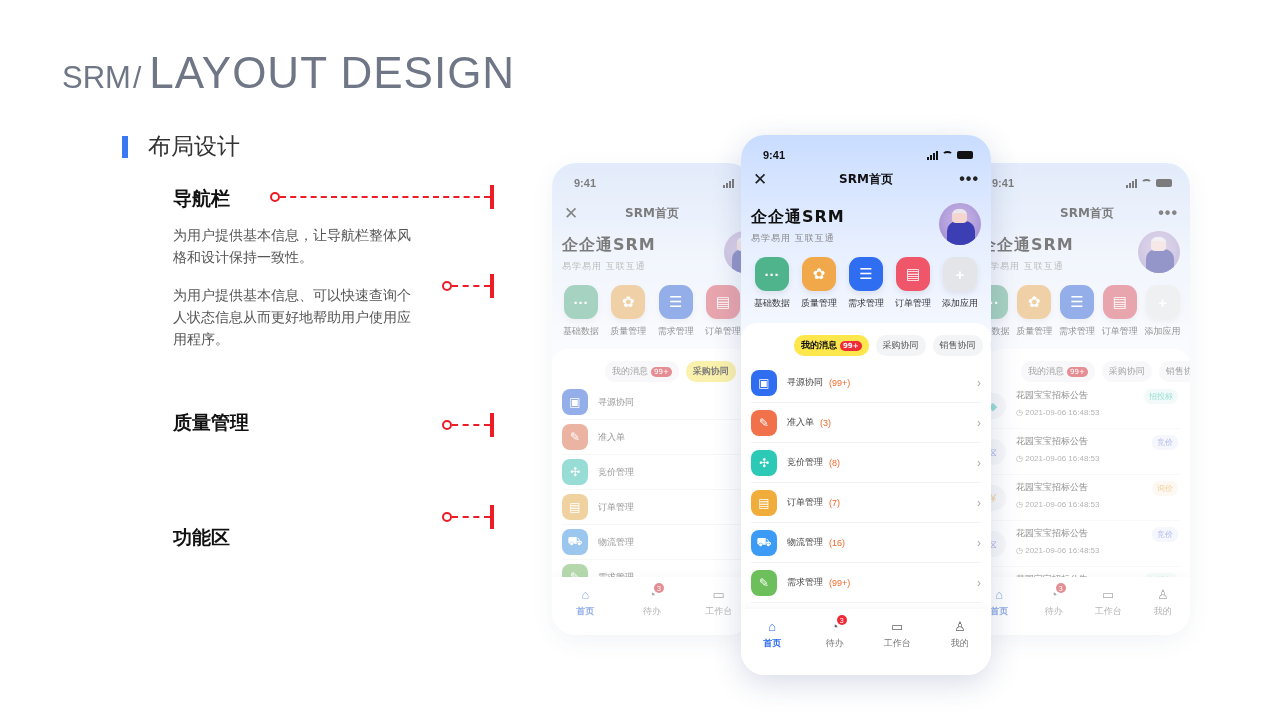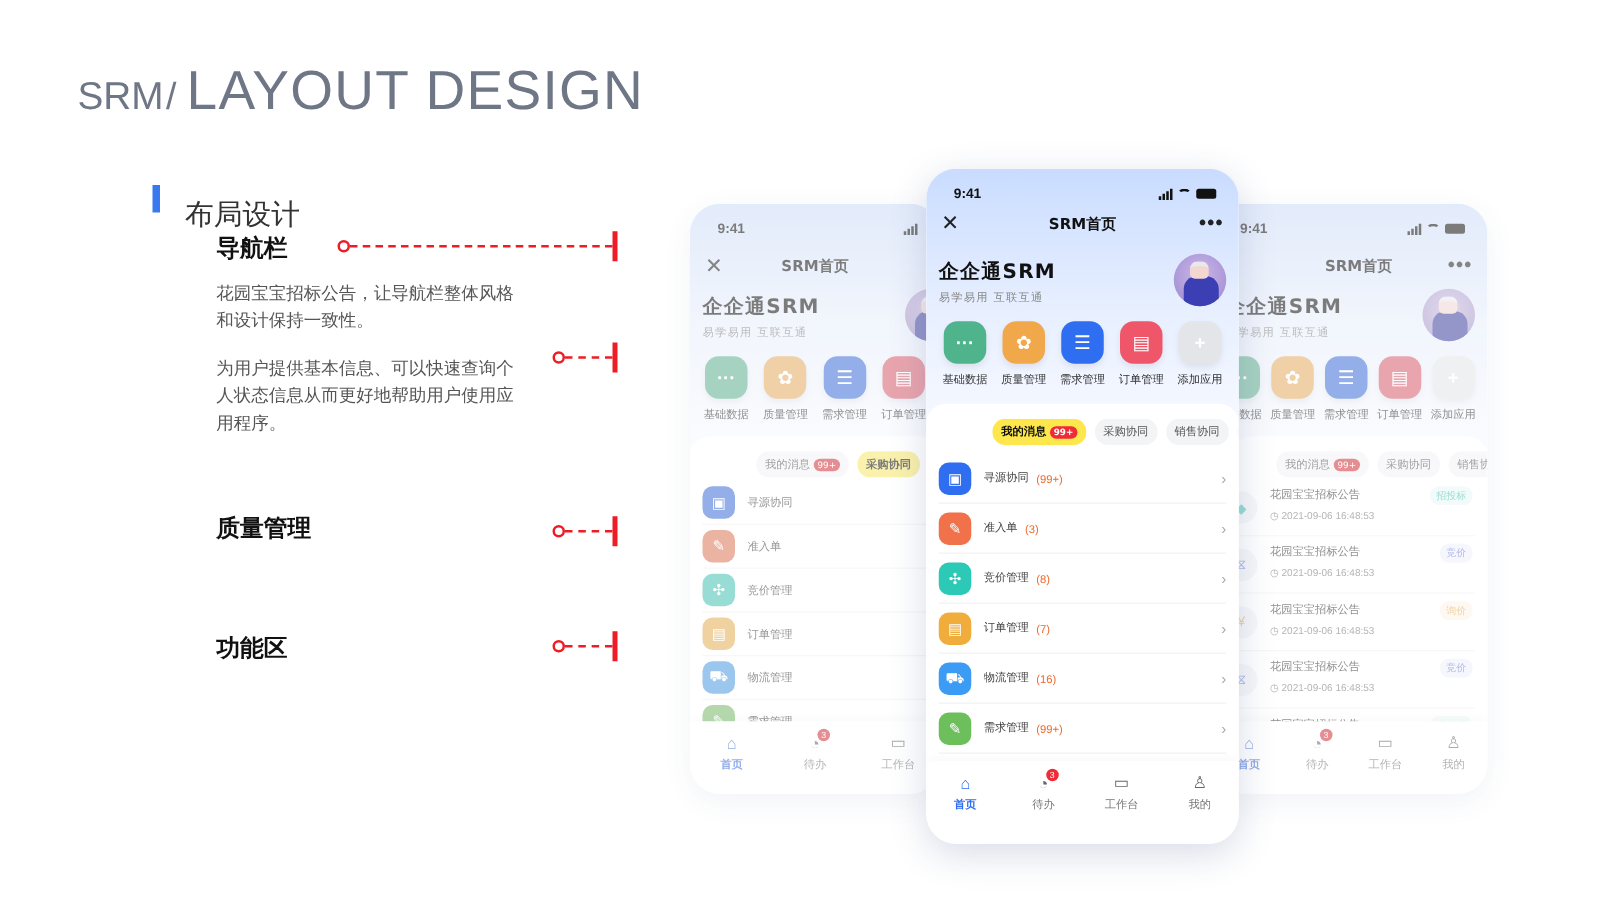--- a/index.html
+++ b/index.html
@@ -7,21 +7,21 @@
   body { font-family: "Liberation Sans", "DejaVu Sans", sans-serif; position: relative; color: #222; }
 
   
   .page-title { position: absolute; left: 62px; top: 48px; color: #6f7686; white-space: nowrap; }
   .page-title .srm { font-size: 31px; letter-spacing: 0px; }
   .page-title .slash { font-size: 30px; margin: 0 8px 0 2px; }
   .page-title .big { font-size: 44px; letter-spacing: 1px; }
 
   .section-head { position: absolute; left: 122px; top: 131px; display: flex; align-items: center; }
   .section-bar { width: 6px; height: 22px; background: #3a78f2; margin-right: 20px; }
-  .section-title { font-size: 23px; color: #333; font-family: "DejaVu Sans", sans-serif; margin-top: 25px; }
+  .section-title { font-size: 23px; color: #333; font-family: "DejaVu Sans", sans-serif; }
 
   .feature { position: absolute; left: 149px; width: 240px; margin-left: 24px; }
   .feature h3 { font-size: 19px; font-weight: bold; color: #111; font-family: "DejaVu Sans", sans-serif; margin-bottom: 12px; }
   .feature p { font-size: 14px; line-height: 22px; color: #555; font-family: "DejaVu Sans", sans-serif; }
 
   .marker { position: absolute; height: 24px; display: flex; align-items: center; }
   .marker .dot { width: 10px; height: 10px; border: 2.5px solid #ee1c25; border-radius: 50%; background: #fff; flex: none; }
   .marker .dash { flex: 1; border-top: 2px dashed #ee1c25; height: 0; }
   .marker .bar { width: 4px; height: 24px; background: #ee1c25; flex: none; }
 
@@ -90,29 +90,29 @@
   <span class="srm">SRM</span><span class="slash">/</span><span class="big">LAYOUT DESIGN</span>
 </div>
 
 <div class="section-head">
   <div class="section-bar"></div>
   <div class="section-title">布局设计</div>
 </div>
 
 <div class="feature" style="top:186px">
   <h3>导航栏</h3>
-  <p>花园宝宝招标公告，让导航栏整体风格和设计保持一致性。</p>
+  <p>为用户提供基本信息，让导航栏整体风格和设计保持一致性。</p>
 </div>
 <div class="feature" style="top:284px">
   <p>为用户提供基本信息、可以快速查询个人状态信息从而更好地帮助用户使用应用程序。</p>
 </div>
 <div class="feature" style="top:410px">
   <h3>质量管理</h3>
 </div>
-<div class="feature" style="top:506px">
+<div class="feature" style="top:525px">
   <h3>功能区</h3>
 </div>
 
 <div class="marker" style="left:270px; width:224px; top:185px">
   <span class="dot"></span>
     <span class="dash"></span>
     <span class="bar"></span>
 </div>
 <div class="marker" style="left:442px; width:52px; top:274px">
   <span class="dot"></span>

